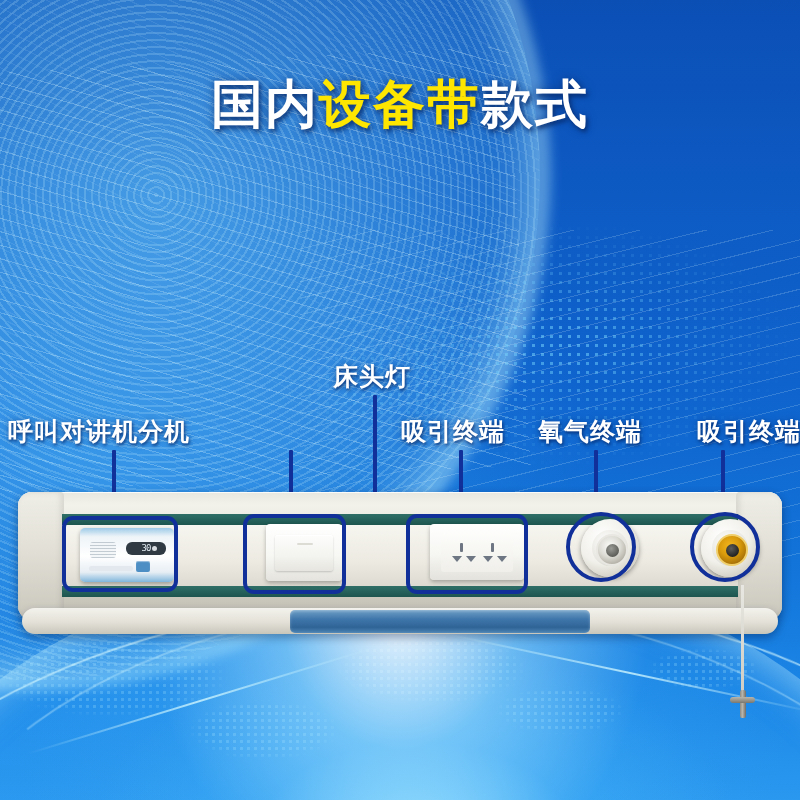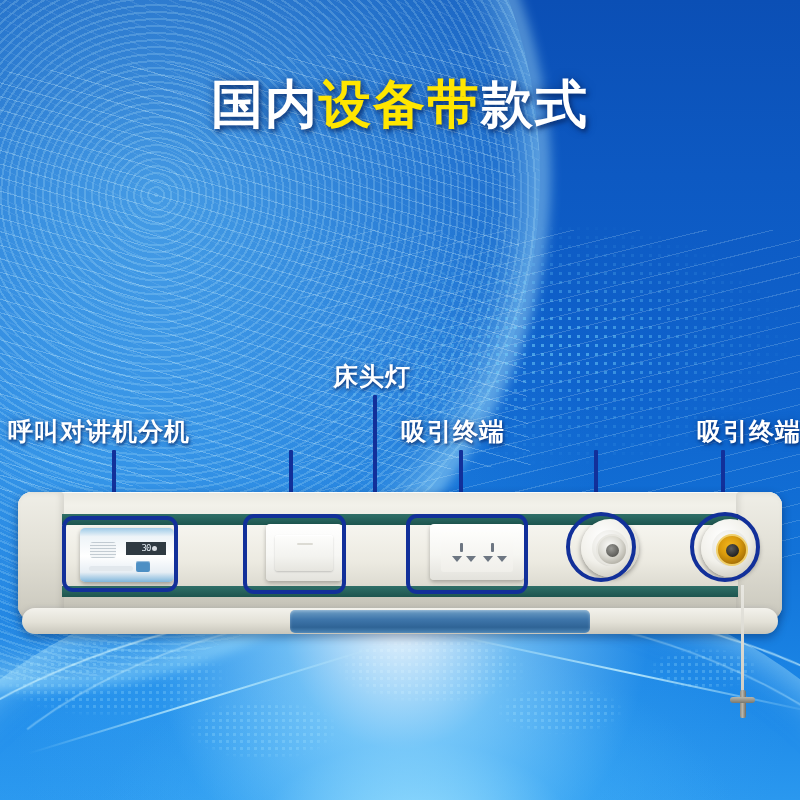--- a/index.html
+++ b/index.html
@@ -108,21 +108,21 @@
     background:linear-gradient(180deg,#6f9fc6 0%,#3f76ab 40%,#2f6496 75%,#4b84b5 100%);
     box-shadow:inset 0 1px 3px rgba(255,255,255,.35);}
 
   
   .dev{position:absolute;}
   .intercom{left:62px;top:36px;width:94px;height:54px;border-radius:5px;
     background:linear-gradient(180deg,#9ecbe8 0%,#eef4f8 16%,#ffffff 52%,#e7eef4 82%,#7fb6dc 100%);
     box-shadow:0 2px 4px rgba(0,0,0,.3);}
   .ic-grille{position:absolute;left:10px;top:14px;width:26px;height:16px;border-radius:3px;
     background:repeating-linear-gradient(0deg,#b9c3cb 0 1px,#f2f5f7 1px 3px);opacity:.85;}
-  .ic-screen{position:absolute;left:46px;top:14px;width:40px;height:13px;border-radius:0;
+  .ic-screen{position:absolute;left:46px;top:14px;width:40px;height:13px;border-radius:6px;
     background:#2f3a42;color:#dfe8ef;font-size:9px;font-family:"DejaVu Sans Mono",monospace;
     text-align:center;line-height:13px;letter-spacing:-1px;}
   .ic-led{position:absolute;left:72px;top:18px;width:5px;height:5px;border-radius:50%;background:#d8dde2;}
   .ic-btn{position:absolute;left:56px;top:33px;width:14px;height:11px;border-radius:2px;
     background:#4d8fc4;box-shadow:inset 0 1px 1px rgba(255,255,255,.45);}
   .ic-slot{position:absolute;left:9px;top:38px;width:44px;height:5px;border-radius:3px;background:#e2e8ed;}
 
   .switch{left:248px;top:32px;width:76px;height:57px;border-radius:4px;
     background:linear-gradient(180deg,#ffffff 0%,#f7f7f4 55%,#e4e3dd 100%);
     box-shadow:0 2px 4px rgba(0,0,0,.28);}
@@ -188,20 +188,21 @@
   <div class="streak" style="left:20px;top:700px;width:360px;transform:rotate(-17deg);"></div>
   <div class="streak" style="left:430px;top:672px;width:400px;transform:rotate(12deg);"></div>
 
   <div class="headline">
     <div class="hl-line1"><span class="w-white">国内</span><span class="w-yellow">设备带</span><span class="w-white">款式</span></div>
   </div>
 
   <div class="label" style="left:8px;top:415px;">呼叫对讲机分机</div>
   <div class="label" style="left:333px;top:360px;">床头灯</div>
   <div class="label" style="left:401px;top:415px;">吸引终端</div>
+  <div class="label" style="left:538px;top:415px;">氧气终端</div>
   <div class="label" style="left:697px;top:415px;">吸引终端</div>
 
   <div class="leader" style="left:112px;top:450px;height:80px;"></div>
   <div class="leader" style="left:289px;top:450px;height:78px;"></div>
   <div class="leader" style="left:373px;top:395px;height:215px;"></div>
   <div class="leader" style="left:459px;top:450px;height:78px;"></div>
   <div class="leader" style="left:594px;top:450px;height:78px;"></div>
   <div class="leader" style="left:721px;top:450px;height:78px;"></div>
 
   <div class="panel-wrap">

